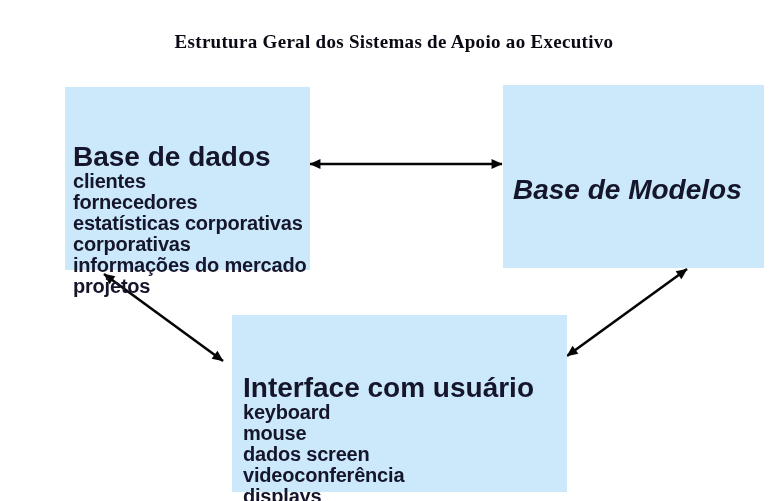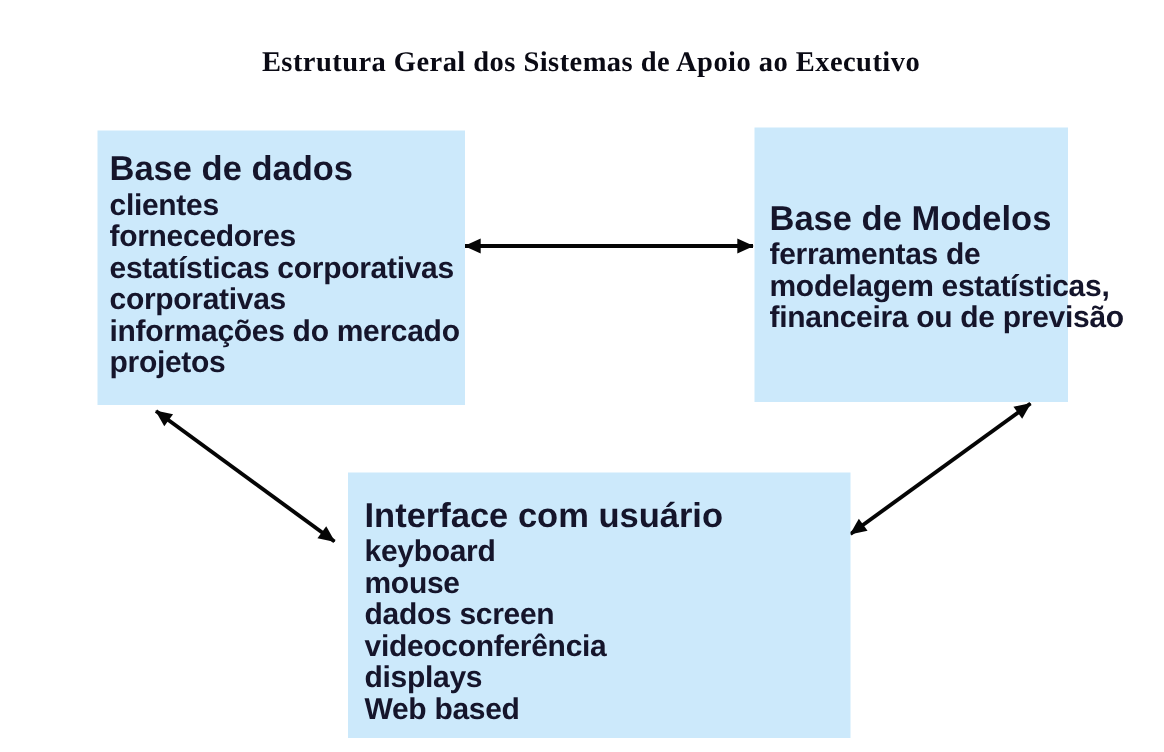--- a/index.html
+++ b/index.html
@@ -38,27 +38,28 @@
     width: 776px;
     height: 501px;
     pointer-events: none;
   }
   .box {
     position: absolute;
     background: var(--box-fill);
     color: var(--box-text);
   }
   .box-database  { left: 65px;  top: 87px;  width: 245px; height: 183px; padding: 12px 0 0 8px;  }
-  .box-models    { left: 503px; top: 85px;  width: 209px; height: 183px; padding: 47px 0 0 10px; }
+  .box-models    { left: 503px; top: 85px;  width: 261px; height: 183px; padding: 47px 0 0 10px; font-style: italic; }
   .box-interface { left: 232px; top: 315px; width: 335px; height: 177px; padding: 15px 0 0 11px; }
   .box-heading {
-    font-size: 23px;
+    font-size: 28px;
     font-weight: bold;
     line-height: 27px;
     white-space: nowrap;
+    margin-top: 44px;
   }
   .box-item {
     font-size: 20px;
     font-weight: bold;
     line-height: 21px;
     letter-spacing: -0.2px;
     white-space: nowrap;
   }
   .box-items { margin-top: 1px; }
 </style>
@@ -87,25 +88,20 @@
       <div class="box-item">fornecedores</div>
       <div class="box-item">estatísticas corporativas</div>
       <div class="box-item">corporativas</div>
       <div class="box-item">informações do mercado</div>
       <div class="box-item">projetos</div>
     </div>
   </div>
 
   <div class="box box-models">
     <div class="box-heading">Base de Modelos</div>
-    <div class="box-items">
-      <div class="box-item">ferramentas de</div>
-      <div class="box-item">modelagem estatísticas,</div>
-      <div class="box-item">financeira ou de previsão</div>
-    </div>
   </div>
 
   <div class="box box-interface">
     <div class="box-heading">Interface com usuário</div>
     <div class="box-items">
       <div class="box-item">keyboard</div>
       <div class="box-item">mouse</div>
       <div class="box-item">dados screen</div>
       <div class="box-item">videoconferência</div>
       <div class="box-item">displays</div>

